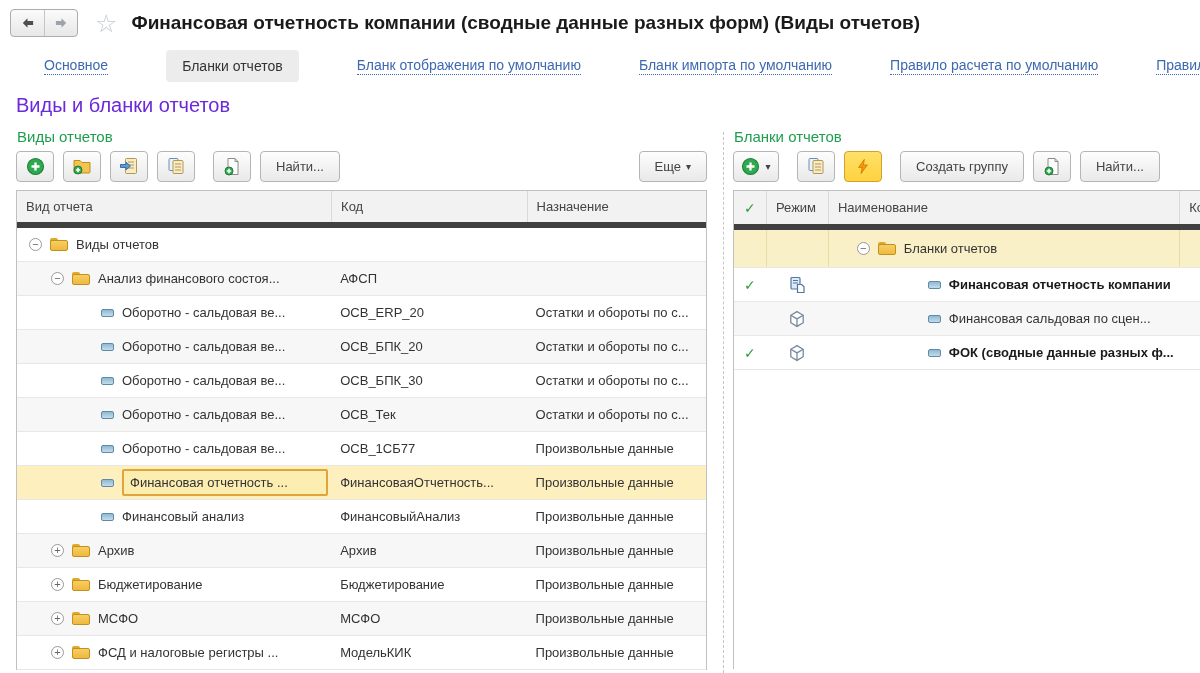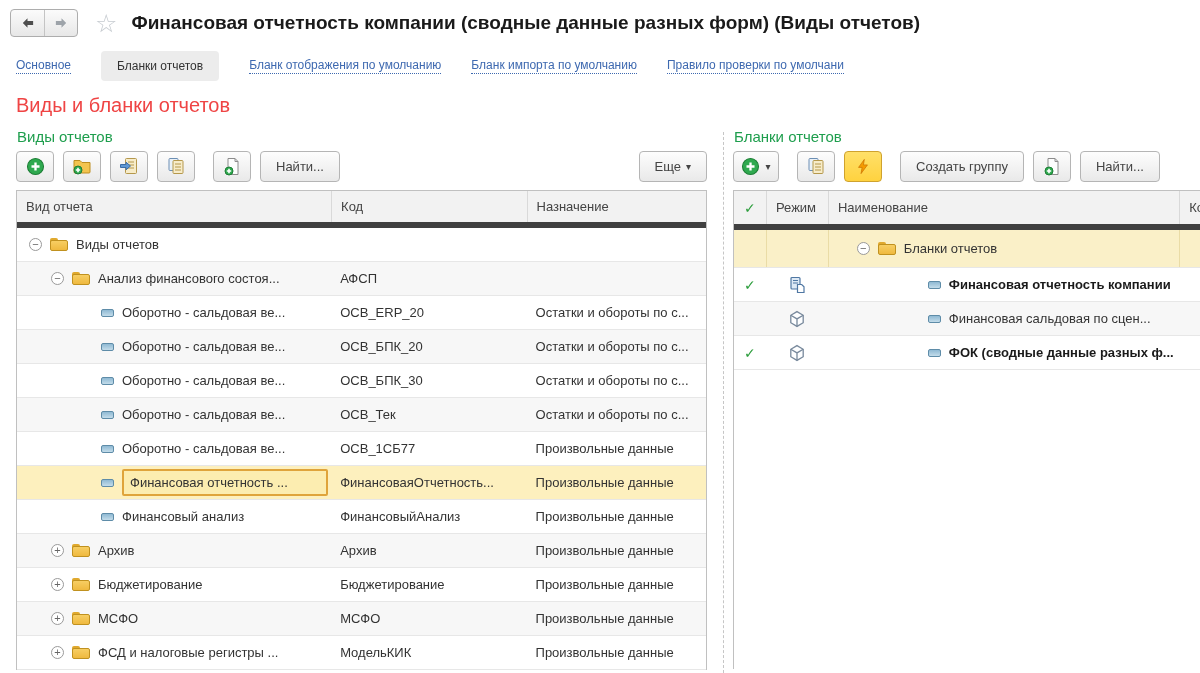--- a/index.html
+++ b/index.html
@@ -12,24 +12,24 @@
   
   .topbar { display:flex; align-items:center; height:46px; padding-left:10px; }
   .navgroup { display:flex; border:1px solid #ADADAD; border-radius:4px; overflow:hidden;
     background:linear-gradient(#FBFBFB,#E7E7E7); }
   .navbtn { width:33px; height:26px; display:flex; align-items:center; justify-content:center; cursor:pointer; }
   .navbtn + .navbtn { border-left:1px solid #C4C4C4; }
   .star { font-size:25px; color:#C6CBD0; margin-left:17px; line-height:1; }
   .wintitle { font-size:19px; font-weight:bold; color:#1A1A1A; margin-left:14px; white-space:nowrap; }
   
   .tabs { display:flex; align-items:center; gap:30px; padding-left:16px; height:40px; white-space:nowrap; }
-  .tab { color:#3E69B0; font-size:12px; cursor:pointer; border-bottom:1px dotted #3E69B0; padding-bottom:1px; }
+  .tab { color:#3E69B0; font-size:14px; cursor:pointer; border-bottom:1px dotted #3E69B0; padding-bottom:1px;margin-left:28px; }
   .tab.active { color:#333; background:#ECECEC; border-bottom:none; border-radius:4px; padding:8px 16px; }
   
-  .pagetitle { font-size:20px; color:#ef4444; padding:8px 0 0 16px; }
+  .pagetitle { font-size:20px; color:#6d28d9; padding:8px 0 0 16px; }
   .paneltitle { font-size:15px; color:#1E9E4D; margin:0 0 5px 1px; }
   
   .panel { position:absolute; top:128px; }
   .panel.left { left:16px; width:691px; }
   .panel.right { left:733px; width:576px; }
   .vdivider { position:absolute; left:723px; top:132px; bottom:0; border-left:1px dashed #C6C6C6; }
   
   .toolbar { display:flex; align-items:center; margin-bottom:8px; height:32px; }
   .tbtn {
     height:31px; min-width:38px; display:flex; align-items:center; justify-content:center;
@@ -109,20 +109,21 @@
   </div>
   <span class="star">☆</span>
   <span class="wintitle">Финансовая отчетность компании (сводные данные разных форм) (Виды отчетов)</span>
 </div>
 
 <div class="tabs">
   <span class="tab">Основное</span>
   <span class="tab active">Бланки отчетов</span>
   <span class="tab">Бланк отображения по умолчанию</span>
   <span class="tab">Бланк импорта по умолчанию</span>
+  <span class="tab">Правило расчета по умолчанию</span>
   <span class="tab">Правило проверки по умолчани</span>
 </div>
 
 <div class="pagetitle">Виды и бланки отчетов</div>
 
 <div class="vdivider"></div>
 
 <div class="panel left">
   <div class="paneltitle">Виды отчетов</div>
   <div class="toolbar">

